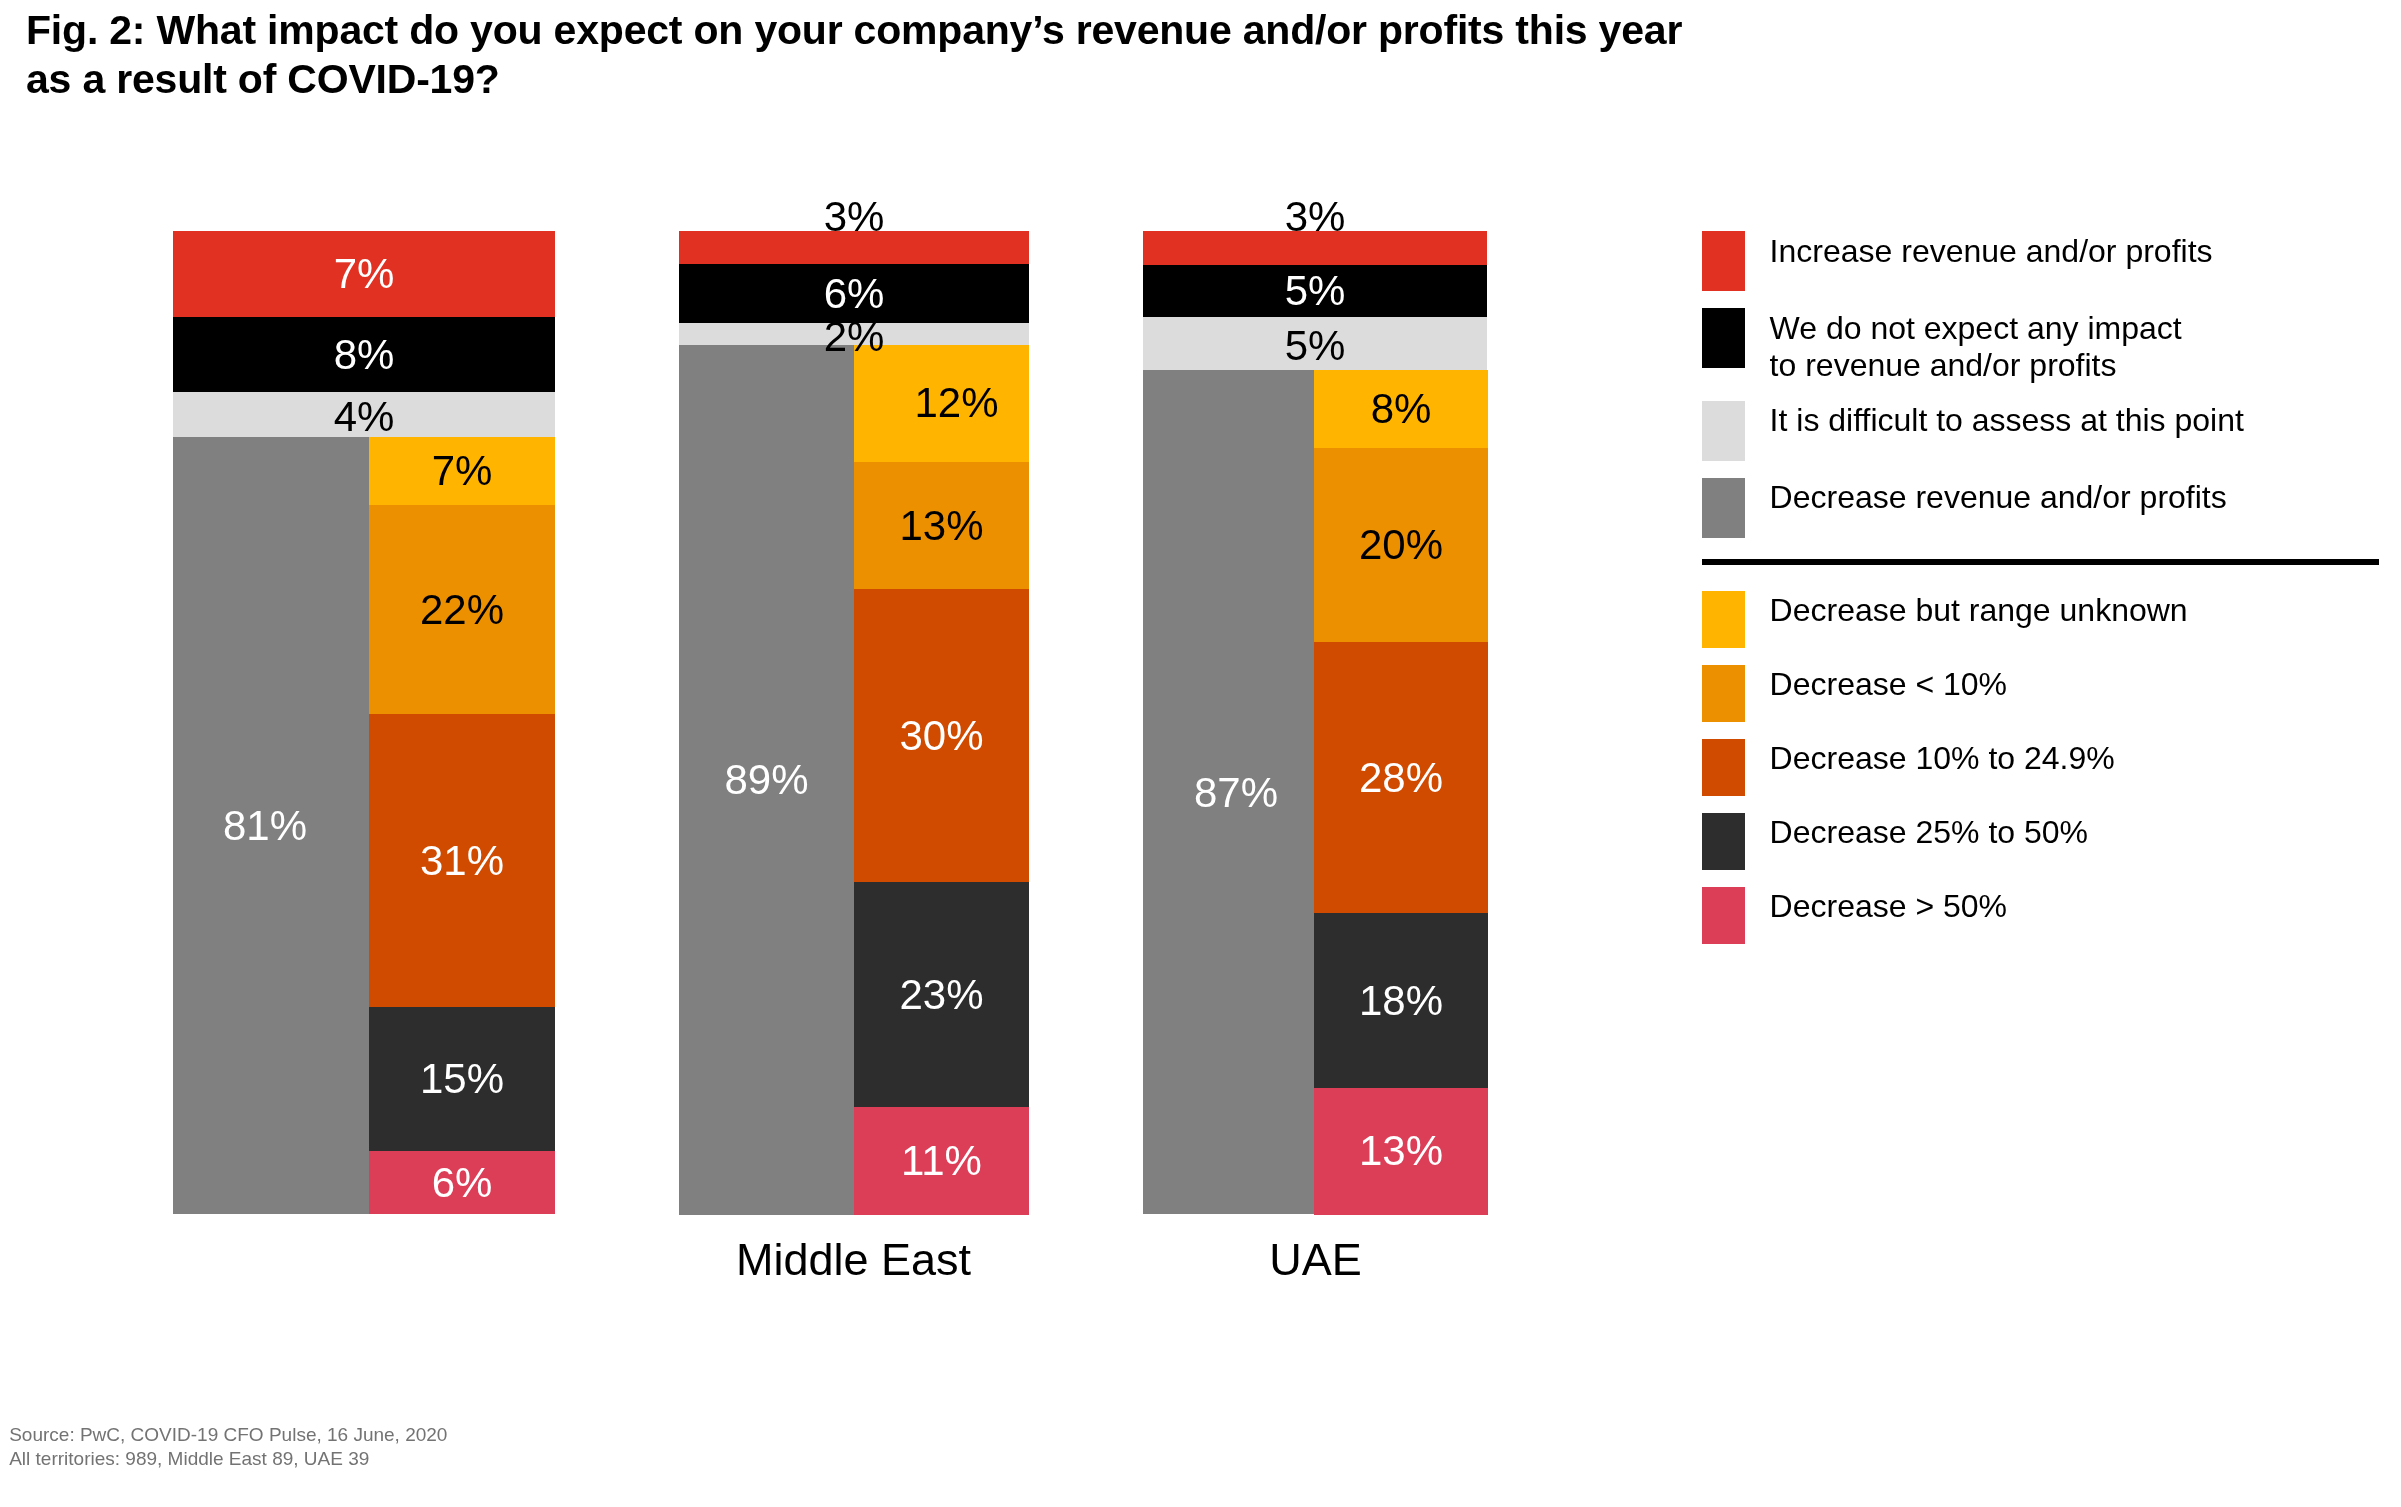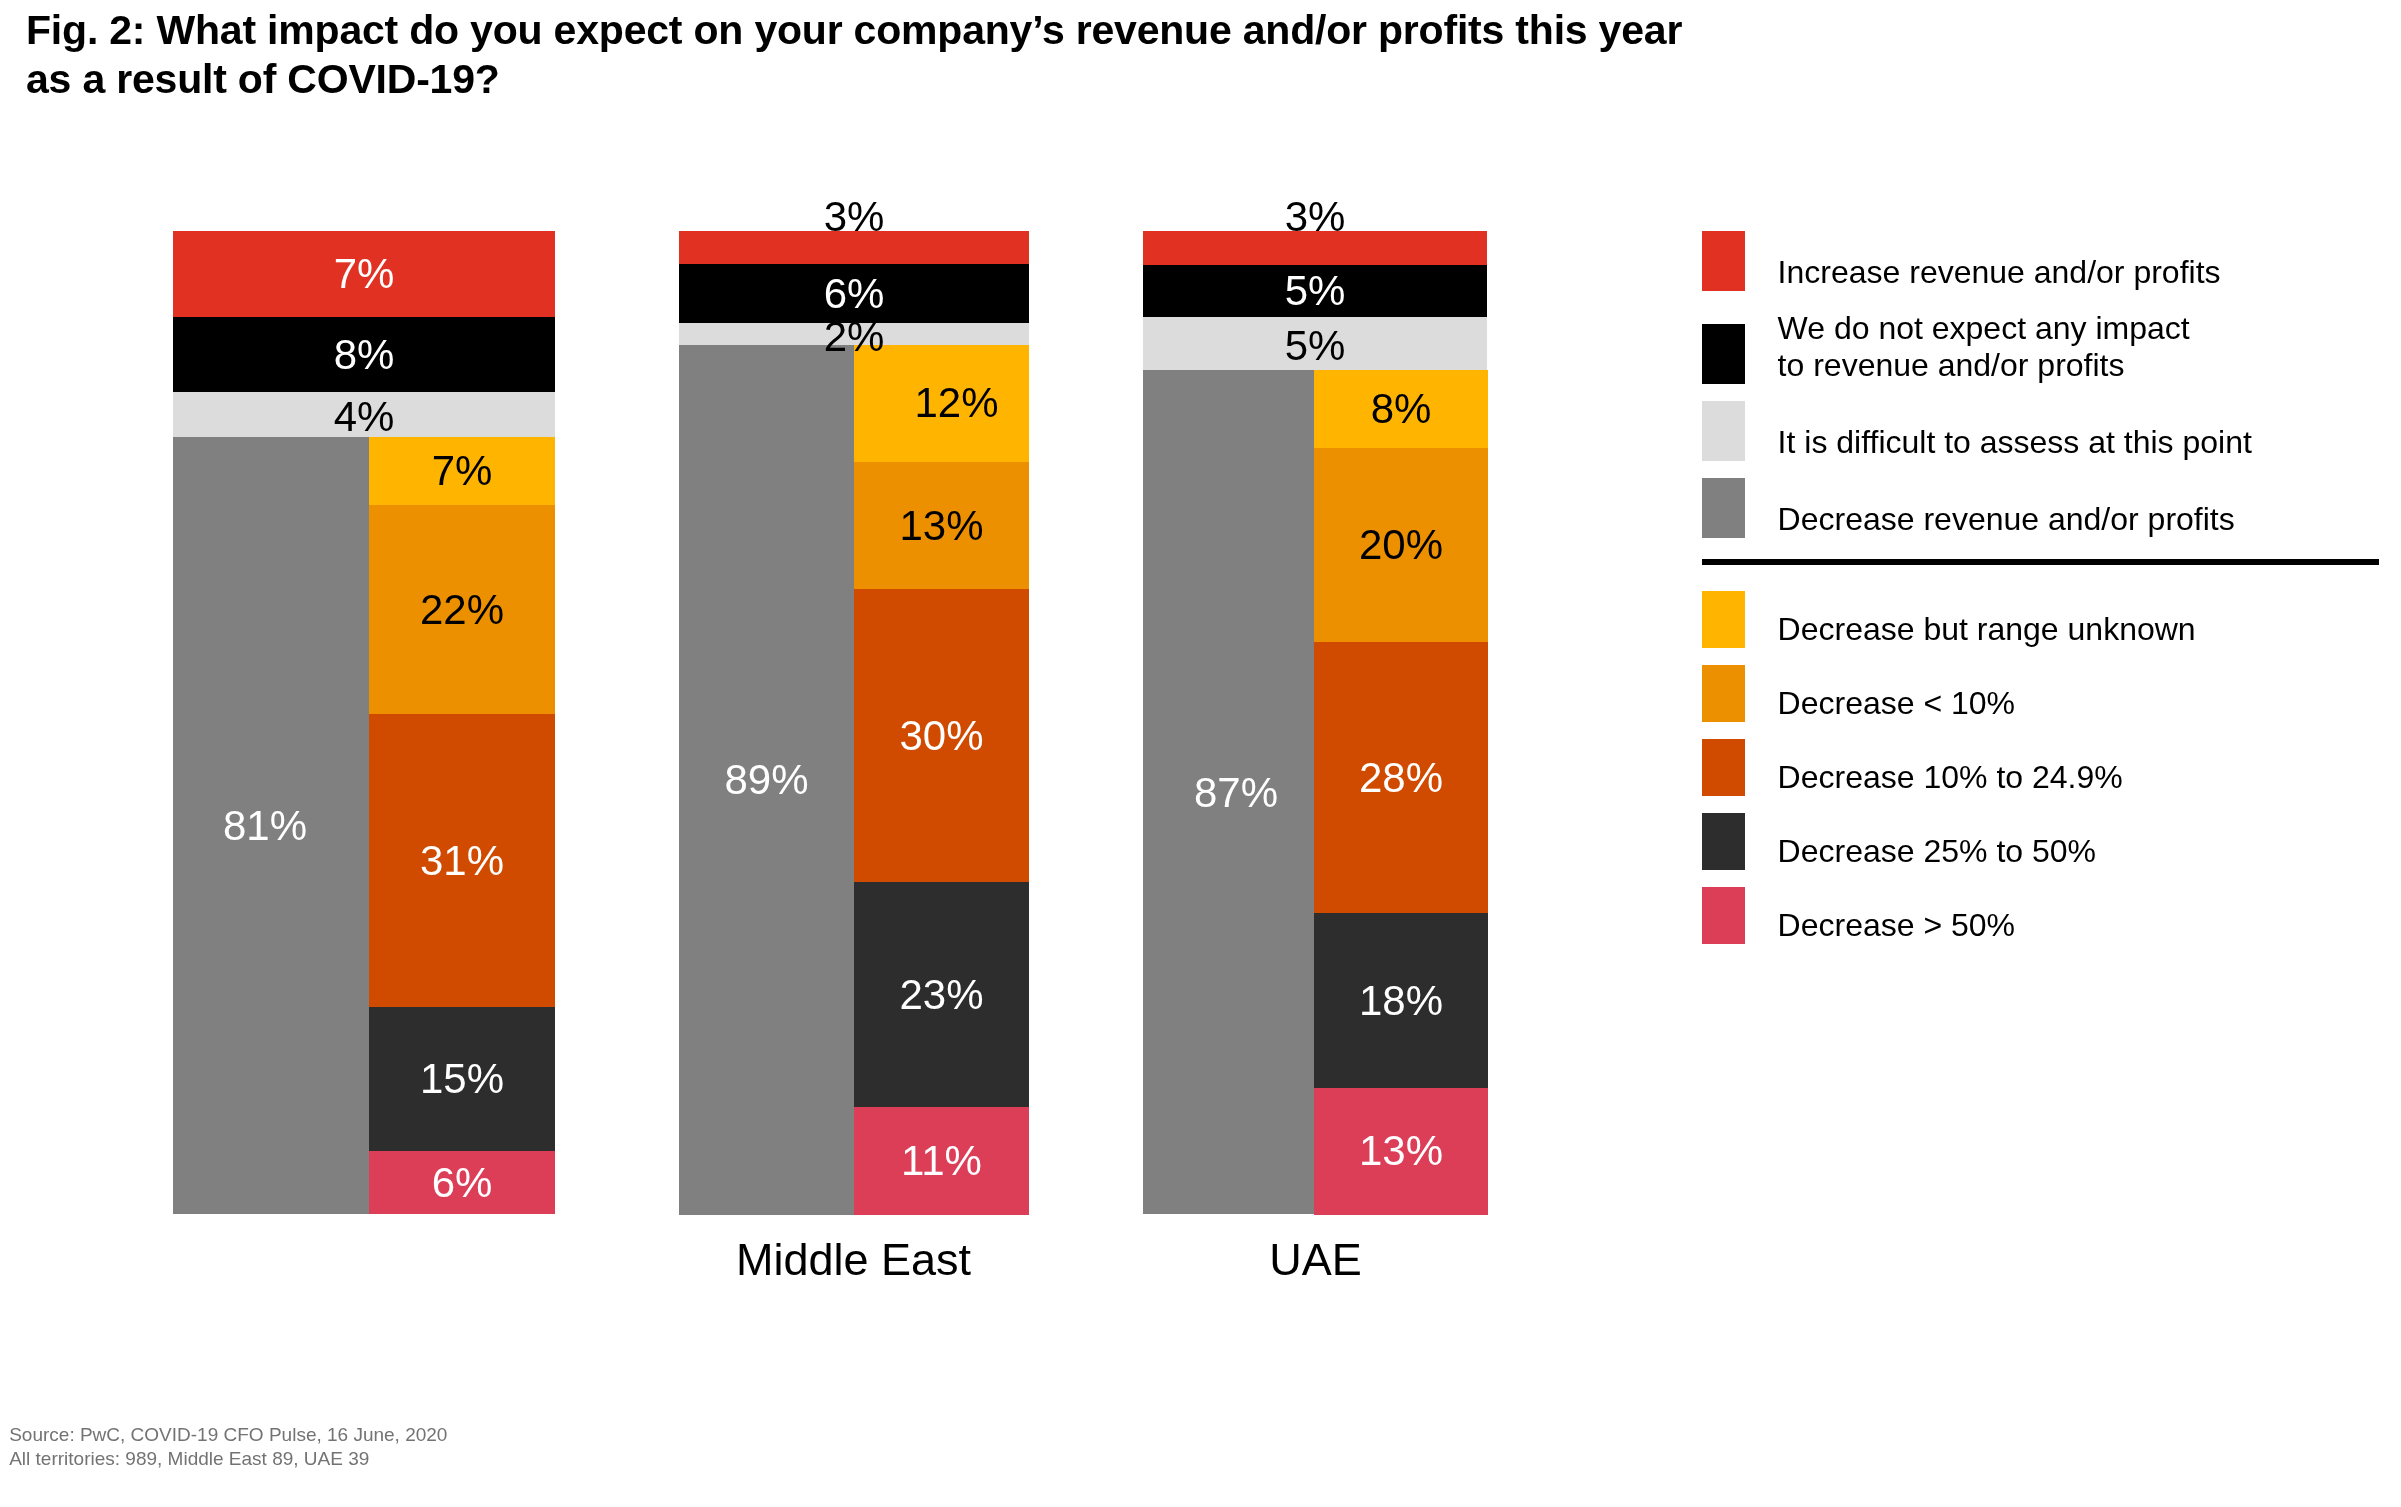--- a/index.html
+++ b/index.html
@@ -55,24 +55,23 @@
 
   
   .legend{
     position:absolute;
     left:1702px; top:231px;
     width:677px;
   }
   .legend-row{
     position:relative;
     display:flex;
-    align-items:flex-end;
+    align-items:flex-start;
     margin-bottom:17px;
     min-height:48px;
-    gap:8px;
   }
   .swatch{
     width:43px;
     flex:0 0 43px;
     border-radius:0;
   }
   .legend-label{
     margin-left:24.6px;
     font-size:32px;
     line-height:1.16;

